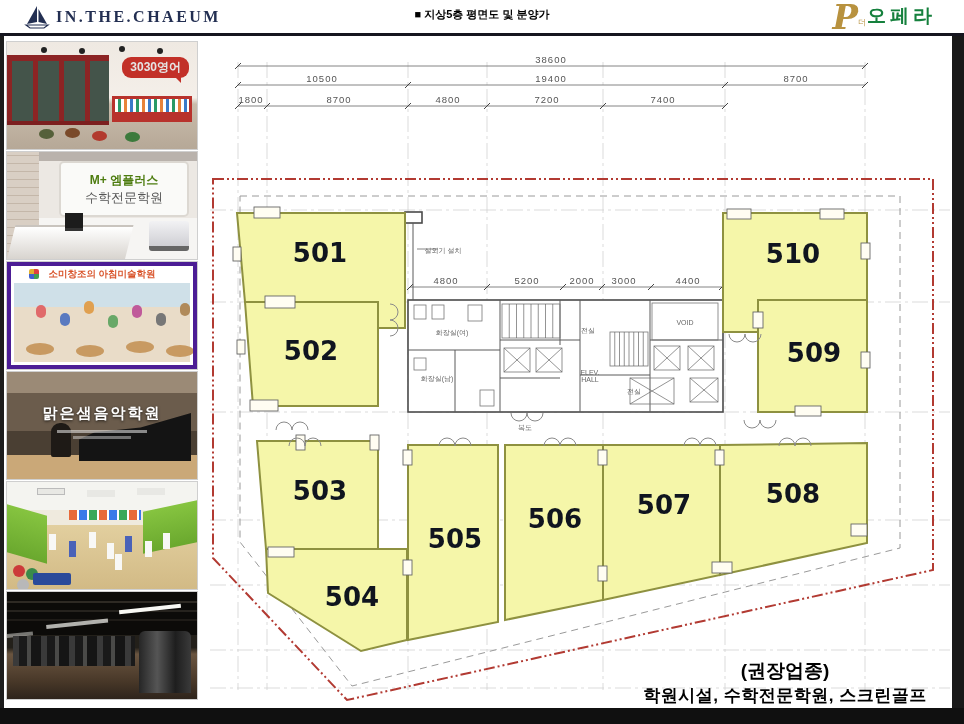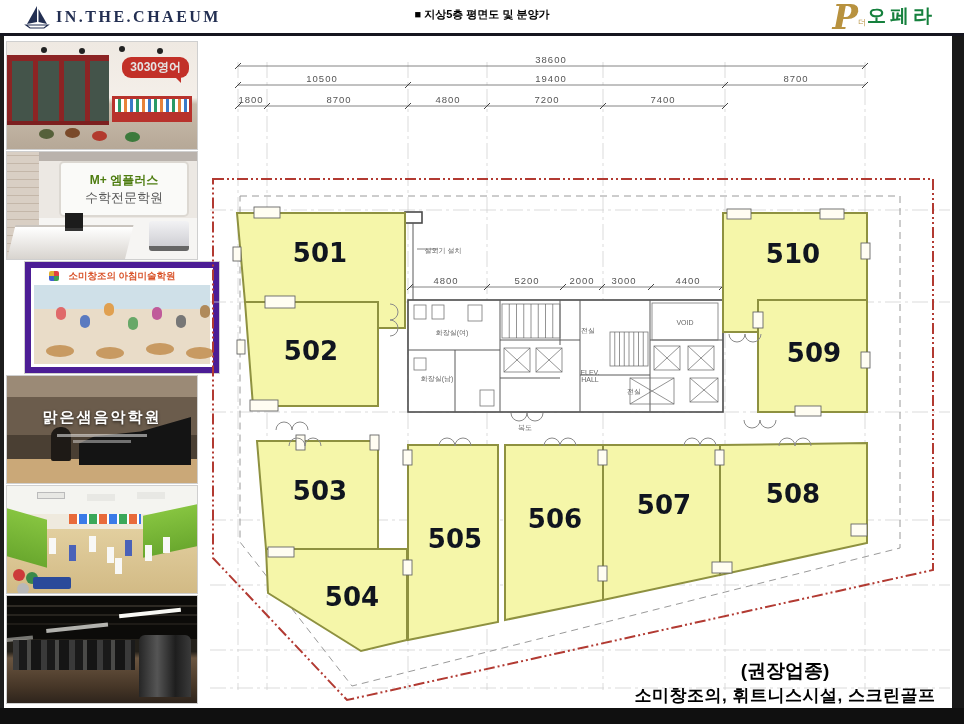--- a/index.html
+++ b/index.html
@@ -49,21 +49,21 @@
   .p2-panel{left:52px;top:9px;width:126px;height:52px;background:#fafaf8;border:2px solid #dcd8d2;
             border-radius:5px;display:flex;flex-direction:column;align-items:center;justify-content:center;position:absolute;}
   .p2-t1{position:static;font-size:12px;font-weight:bold;color:#4d7c0f;}
   .p2-t2{position:static;font-size:13px;color:#555;text-align:right;}
   .p2-desk{left:0;bottom:0;width:118px;height:32px;background:linear-gradient(180deg,#fff,#d8d4cf);
             border-top:2px solid #c9c4be;transform:skewX(-14deg);transform-origin:bottom left;}
   .p2-mon{left:58px;bottom:28px;width:18px;height:15px;background:#1c1c1c;border-bottom:3px solid #333;}
   .p2-prn{right:8px;bottom:8px;width:40px;height:25px;background:linear-gradient(#f2f2f4,#cfcfd4);
             border-radius:3px;border-bottom:5px solid #666;}
   
-  .p3{background:#fff;border:6px solid #4c1d95;width:182px;height:99px;margin-left:18px;}
+  .p3{background:#fff;border:4px solid #4c1d95;width:182px;height:99px;}
   .p3-head{top:2px;left:0;right:0;text-align:center;font-size:9.5px;font-weight:bold;color:#d9542b;white-space:nowrap;}
   .p3-logo{left:18px;top:3px;width:10px;height:10px;border-radius:2px;
            background:conic-gradient(#e04040 0 25%,#40a050 0 50%,#4060d0 0 75%,#e0b030 0);}
   .p3-scene{left:3px;right:3px;top:17px;bottom:3px;
            background:linear-gradient(180deg,#cfe0e8 0 30%,#e9dcc8 30% 100%);}
   .p3-kids{left:22px;top:22px;width:10px;height:13px;border-radius:5px;background:#e06a6a;
            box-shadow:24px 8px 0 #5a7ac0,48px -4px 0 #e0a050,72px 10px 0 #68a868,96px 0 0 #c05a9a,120px 8px 0 #777,144px -2px 0 #b08a5a;}
   .p3-tbl{left:12px;bottom:7px;width:28px;height:12px;border-radius:50%;background:#c89a62;
            box-shadow:50px 2px 0 #c89a62,100px -2px 0 #c89a62,140px 2px 0 #c89a62;}
   
@@ -355,19 +355,19 @@
       <text x="588" y="333" class="lbl" font-size="7">전실</text>
       <text x="634" y="394" class="lbl" font-size="7">전실</text>
       <text x="685" y="325" class="lbl" font-size="6">VOID</text>
       <text x="590" y="375" class="lbl" font-size="5.5">ELEV.</text>
       <text x="590" y="382" class="lbl" font-size="5.5">HALL</text>
       <text x="525" y="430" class="lbl" font-size="8">복도</text>
     </svg>
 
   <div class="note">
     <div class="n1">(권장업종)</div>
-    <div class="n2">소미창조의, 휘트니스시설, 스크린골프</div>
+    <div class="n2">학원시설, 수학전문학원, 스크린골프</div>
   </div>
 
   <div class="edge-l"></div>
   <div class="edge-r"></div>
   <div class="edge-b"></div>
 </div>
 
 </body></html>

